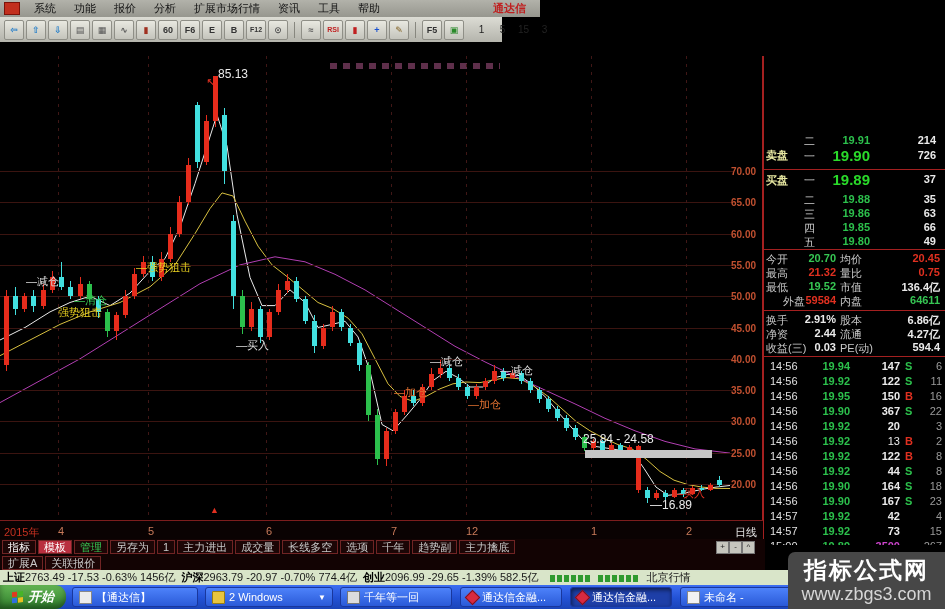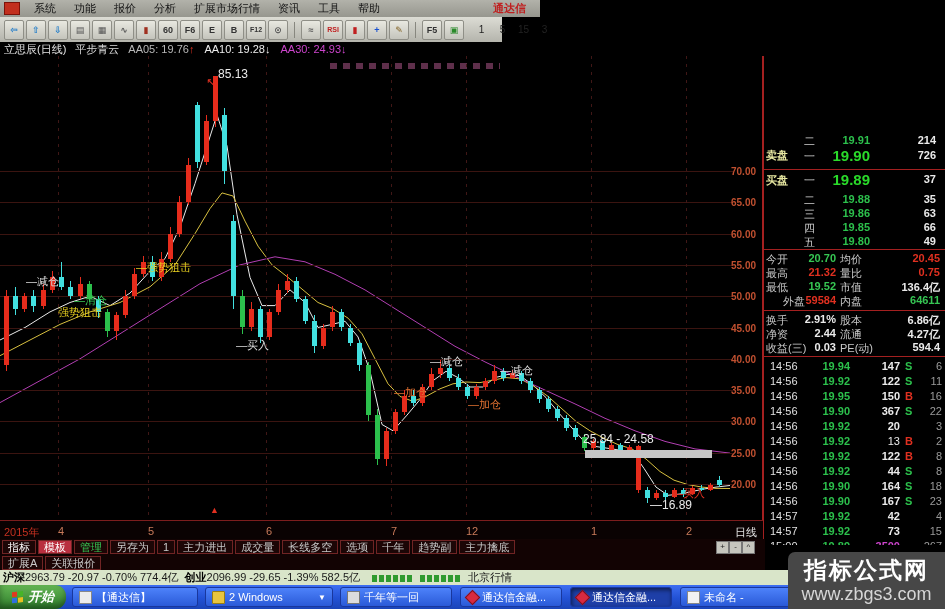--- a/index.html
+++ b/index.html
@@ -109,29 +109,20 @@
       <span class="tbtn" style="color: rgb(128, 96, 32);">✎</span>
       <span class="tsep"></span>
       <span class="tbtn" style="color: rgb(51, 51, 51);">F5</span>
       <span class="tbtn" style="color: rgb(42, 138, 42);">▣</span>
       <span class="pbtn" style="margin-left: 8px;">1</span>
       <span class="pbtn" style="margin-left: 4px;">5</span>
       <span class="pbtn" style="margin-left: 4px;">15</span>
       <span class="pbtn" style="margin-left: 4px;">3</span>
     </div>
 
-  <div class="titlebar">
-    <span class="stock">立思辰(日线)</span>
-    <span class="ind">平步青云</span>
-    <span id="ma-labels" style="display:flex;gap:10px;">
-        <span style="color: rgb(184, 184, 184);">AA05: 19.76<span style="color: rgb(224, 48, 32);">↑</span></span>
-        <span style="color: rgb(236, 236, 236);">AA10: 19.28<span style="color: rgb(236, 236, 236);">↓</span></span>
-        <span style="color: rgb(204, 68, 204);">AA30: 24.93<span style="color: rgb(204, 68, 204);">↓</span></span>
-      </span>
-  </div>
 
   <div class="chart" id="chart">
     <svg id="masvg" width="733" height="464">
         <polyline points="0,284.0 25,271.5 50,255.9 70,246.5 90,240.2 110,249.6 130,237.1 150,215.2 165,202.6 180,171.3 195,127.5 207,90.0 217,58.7 227,90.0 237,158.8 250,221.4 262,249.6 275,249.6 290,233.9 305,246.5 318,271.5 332,268.4 345,265.2 358,280.9 370,315.3 382,368.5 393,374.8 407,359.1 420,343.5 433,324.7 446,315.3 458,321.6 470,331.0 483,331.0 495,321.6 508,318.4 520,319.7 533,329.1 546,341.6 558,356.0 570,369.8 583,384.2 595,390.4 608,392.3 620,394.2 632,395.4 644,412.4 656,431.1 668,439.3 680,438.0 692,435.5 704,433.0 716,431.1 730,429.5" fill="none" stroke="#eaeaea" stroke-width="1"></polyline>
         <polyline points="0,299.7 30,284.0 60,268.4 90,255.9 120,246.5 150,230.8 175,208.9 195,177.6 210,152.6 222,136.9 233,140.0 245,165.1 258,190.1 272,208.9 288,221.4 303,233.9 318,246.5 333,252.7 348,262.1 362,277.8 375,302.8 388,327.8 400,340.4 413,345.4 426,340.4 440,332.8 453,327.8 466,326.0 480,326.6 493,324.1 506,321.6 520,322.8 534,330.3 548,340.4 562,352.9 576,365.4 590,374.8 604,382.3 618,388.6 632,392.9 646,403.0 660,415.5 674,424.2 688,428.6 702,431.1 716,432.4 730,432.5" fill="none" stroke="#d8c040" stroke-width="1"></polyline>
         <polyline points="0,346.6 40,324.7 80,302.8 120,277.8 160,252.7 200,227.7 240,208.9 275,200.8 305,205.8 335,218.3 365,233.9 395,252.7 425,271.5 455,290.3 485,305.9 515,320.3 545,334.1 575,347.9 605,362.3 635,374.8 665,385.4 695,392.9 730,397.1" fill="none" stroke="#b23fb2" stroke-width="1"></polyline>
       </svg>
     <div class="mdots"></div>
   <div class="hgrid" style="top: 115px;"></div>
       <div class="hgrid" style="top: 146.3px;"></div>
@@ -493,20 +484,21 @@
       <span class="tab">扩展A</span>
       <span class="tab">关联报价</span>
     </div>
   <div id="panelbtns">
       <span class="pnb" style="left: 716px;">+</span>
       <span class="pnb" style="left: 729px;">-</span>
       <span class="pnb" style="left: 742px;">^</span>
     </div>
 
   <div class="statusbar" id="statusbar">
+      <span class="seg"><b>上证</b>2763.49  -17.53  -0.63%  1456亿</span>
       <span class="seg"><b>沪深</b>2963.79  -20.97  -0.70%  774.4亿</span>
       <span class="seg"><b>创业</b>2096.99  -29.65  -1.39%  582.5亿</span>
       <span class="seg" style="margin-left: 6px;"><span class="gblk"></span><span class="gblk"></span><span class="gblk"></span><span class="gblk"></span><span class="gblk"></span><span class="gblk" style="margin-right: 8px;"></span><span class="gblk"></span><span class="gblk"></span><span class="gblk"></span><span class="gblk"></span><span class="gblk"></span><span class="gblk"></span></span>
       <span>北京行情</span>
     </div>
 
   <div class="taskbar">
     <div class="startbtn">
       <span class="winflag"></span>
       <span>开始</span>

